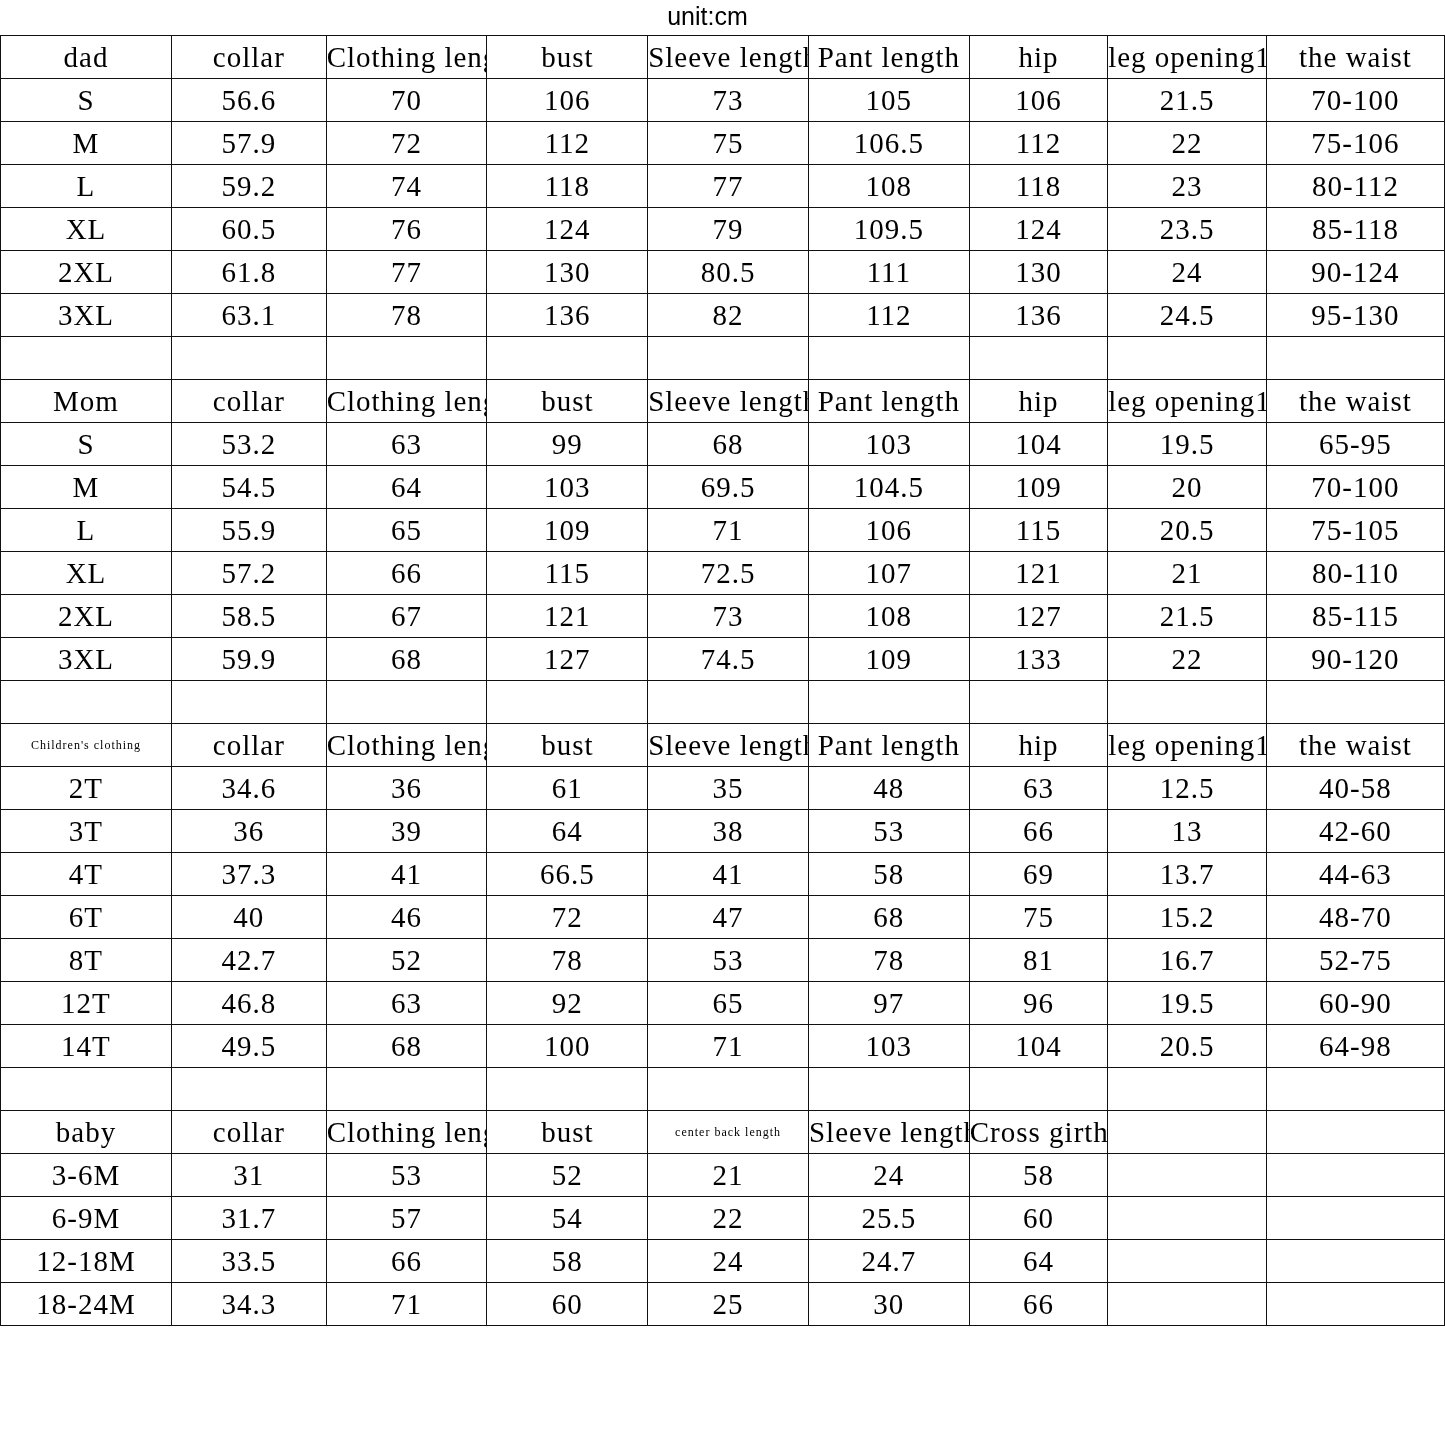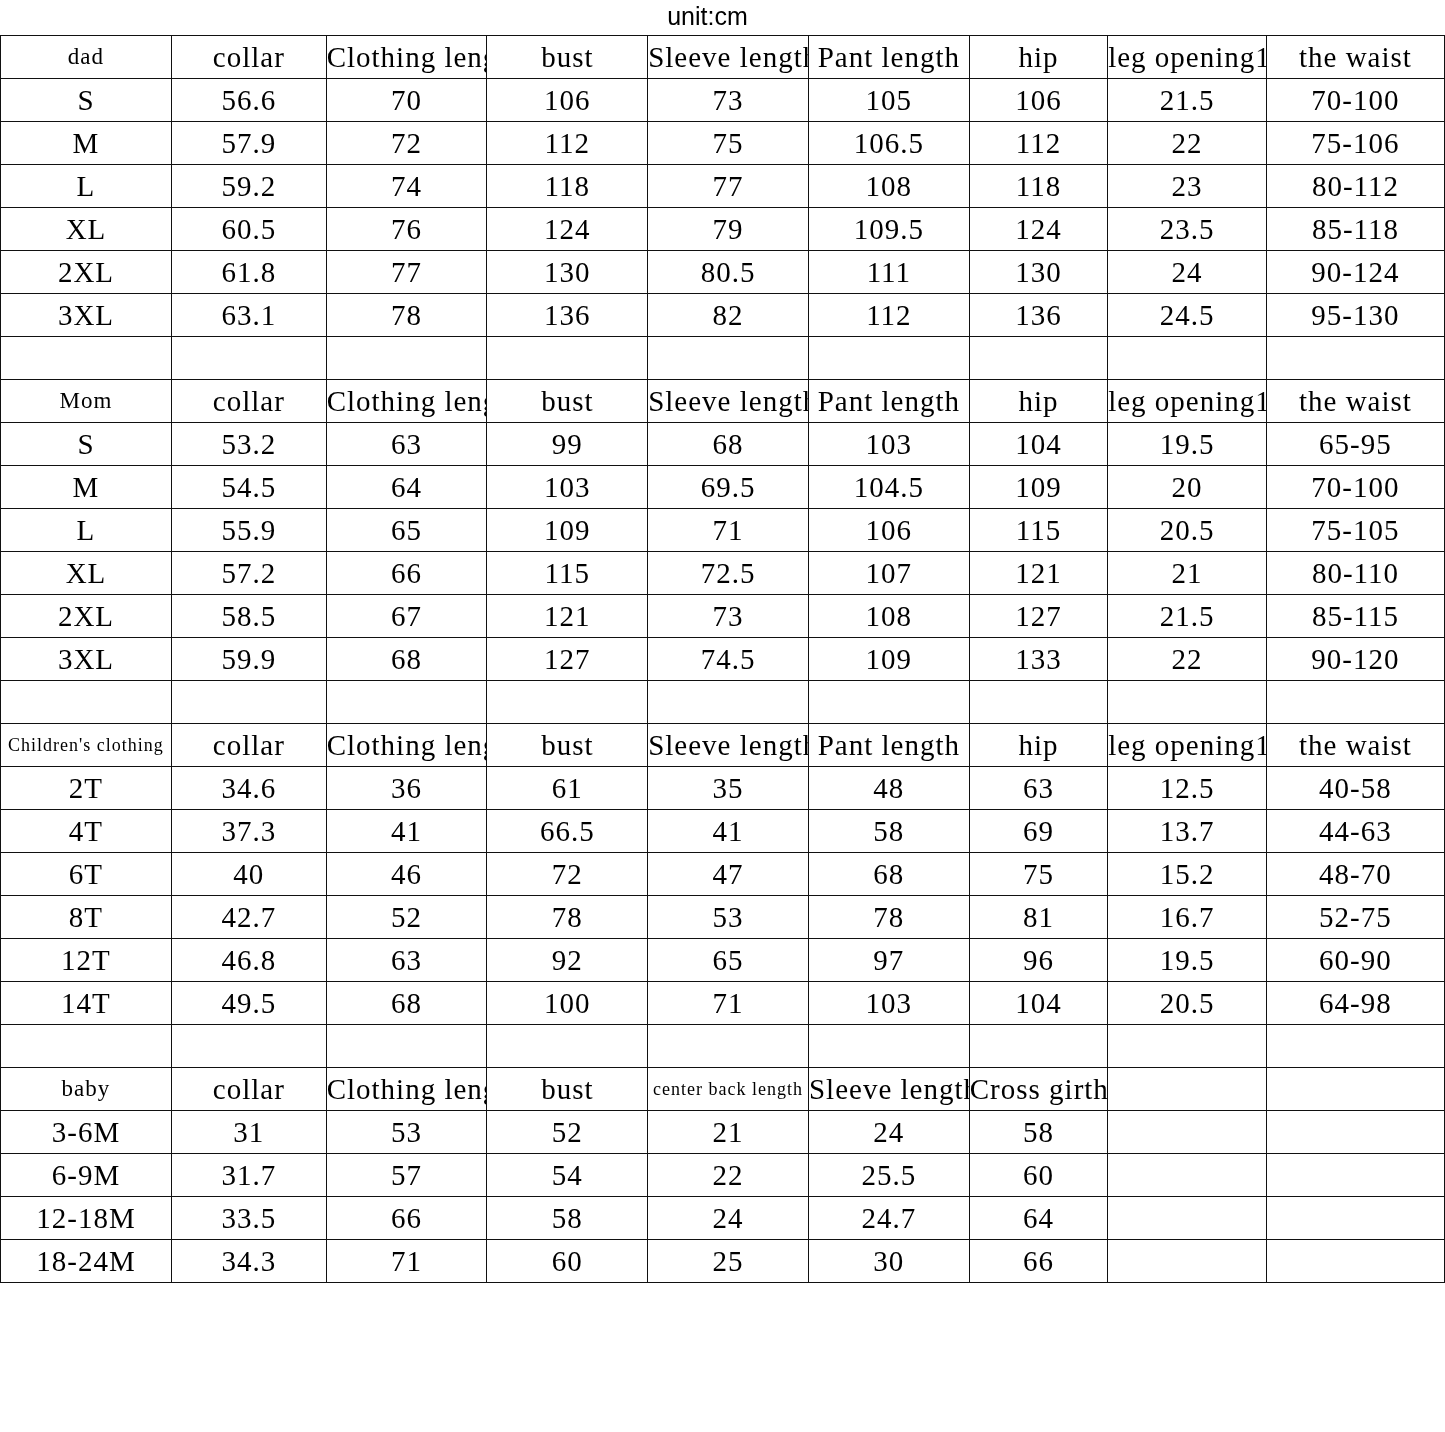--- a/index.html
+++ b/index.html
@@ -55,24 +55,24 @@
   col.c7 { width: 156px; }
   col.c8 { width: 175px; }
 
   td.header-cell {
     font-size: 23px;
     font-family: "Liberation Sans", sans-serif;
     letter-spacing: 0px;
     height: 40px;
   }
   td.header-cell.small {
-    font-size: 18px;
+    font-size: 12px;
   }
   td.header-cell.cat {
-    font-size: 23px;
+    font-size: 29px;
   }
   td.spacer-cell {
     border-left: 1px solid #111111;
     border-right: 1px solid #111111;
     border-top: 1px solid #111111;
     border-bottom: 1px solid #111111;
     height: 38px;
   }
   td.faint {
     border: 1px solid #e8e8e8;
@@ -298,20 +298,31 @@
         <td class="data-cell">34.6</td>
         <td class="data-cell">36</td>
         <td class="data-cell">61</td>
         <td class="data-cell">35</td>
         <td class="data-cell">48</td>
         <td class="data-cell">63</td>
         <td class="data-cell">12.5</td>
         <td class="data-cell">40-58</td>
       </tr>
       <tr>
+        <td class="data-cell">3T</td>
+        <td class="data-cell">36</td>
+        <td class="data-cell">39</td>
+        <td class="data-cell">64</td>
+        <td class="data-cell">38</td>
+        <td class="data-cell">53</td>
+        <td class="data-cell">66</td>
+        <td class="data-cell">13</td>
+        <td class="data-cell">42-60</td>
+      </tr>
+      <tr>
         <td class="data-cell">4T</td>
         <td class="data-cell">37.3</td>
         <td class="data-cell">41</td>
         <td class="data-cell">66.5</td>
         <td class="data-cell">41</td>
         <td class="data-cell">58</td>
         <td class="data-cell">69</td>
         <td class="data-cell">13.7</td>
         <td class="data-cell">44-63</td>
       </tr>

